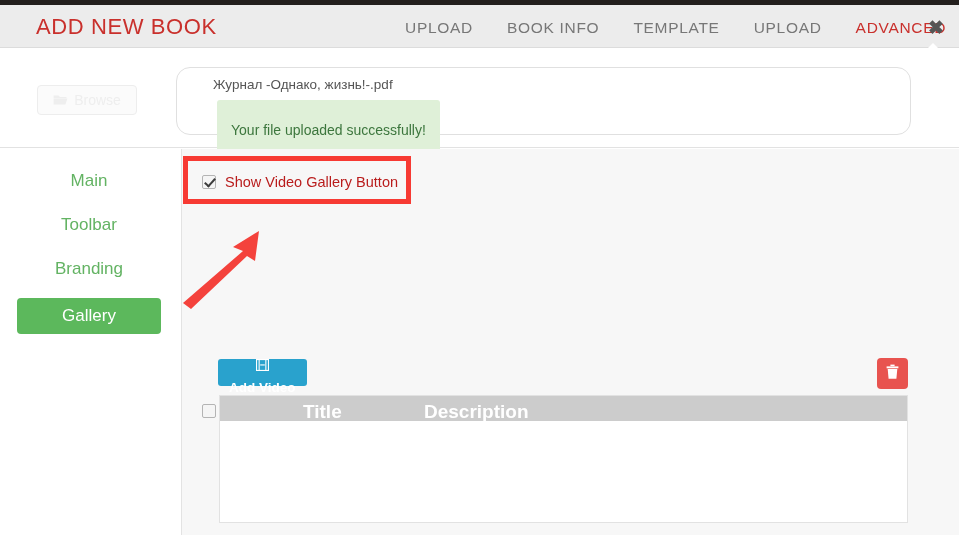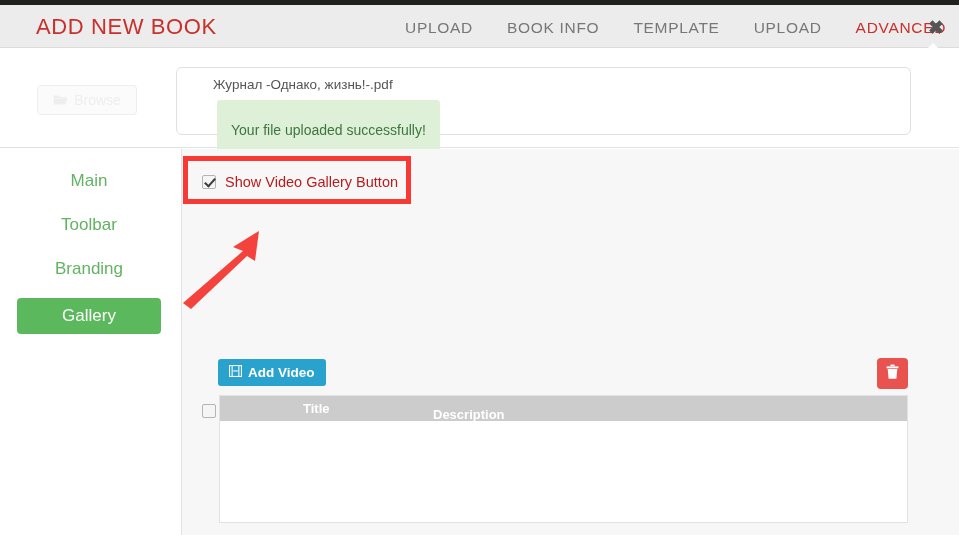--- a/index.html
+++ b/index.html
@@ -133,21 +133,21 @@
   .browse-btn svg { display: block; }
 
   .file-panel {
     position: absolute;
     left: 176px;
     top: 18px;
     width: 735px;
     height: 68px;
     background: #ffffff;
     border: 1px solid #e0e0e0;
-    border-radius: 6px;
+    border-radius: 14px;
   }
 
   .file-name {
     position: absolute;
     left: 36px;
     top: 9px;
     font-size: 13.5px;
     color: #555555;
     white-space: nowrap;
   }
@@ -256,20 +256,21 @@
     border: none;
     border-radius: 3px;
     color: #ffffff;
     font-size: 13.5px;
     font-weight: bold;
     font-family: inherit;
     display: flex;
     align-items: center;
     gap: 6px;
     cursor: pointer;
+    flex-direction: column;
   }
 
   .trash-btn {
     position: absolute;
     left: 877px;
     top: 209px;
     width: 31px;
     height: 31px;
     background: #e8534f;
     border: none;
@@ -292,27 +293,27 @@
 
   .table-head {
     height: 25px;
     background: #cccccc;
     position: relative;
   }
 
   .th {
     position: absolute;
     top: 5px;
-    font-size: 13px;
+    font-size: 19px;
     font-weight: bold;
     color: #ffffff;
   }
 
   .th-title { left: 83px; }
-  .th-desc  { left: 213px; margin-top: 6px; }
+  .th-desc  { left: 204px; }
 
   .table-body {
     height: 101px;
     background: #ffffff;
   }
 
   
   .anno-rect {
     position: absolute;
     left: 183px;

